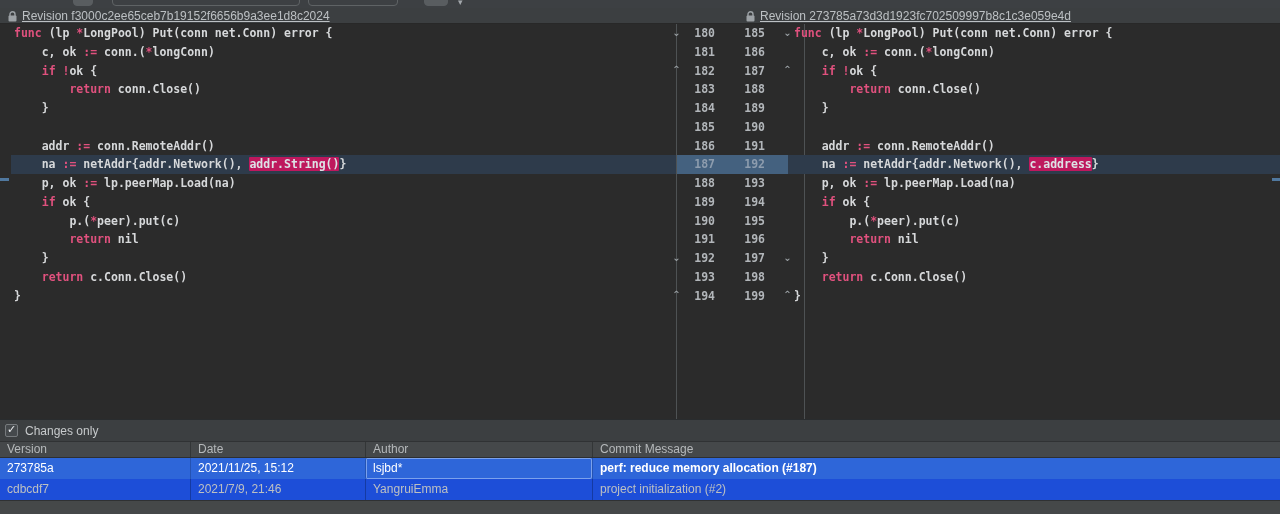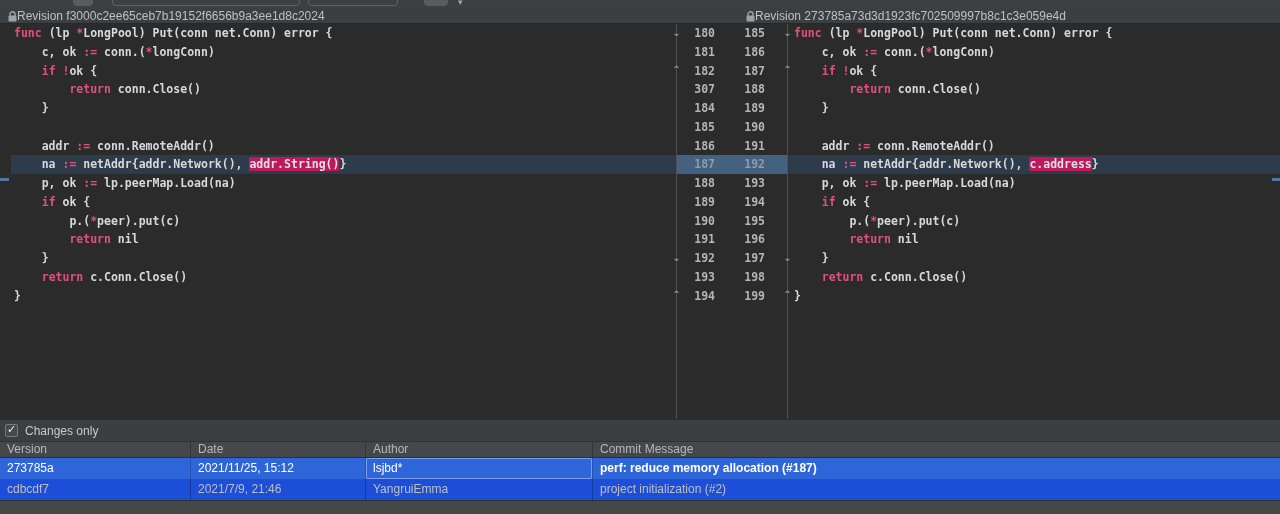--- a/index.html
+++ b/index.html
@@ -10,41 +10,41 @@
   
   .top-strip{position:absolute;left:0;top:0;width:1280px;height:8px;background:#3d4043;overflow:hidden;}
   .frag{position:absolute;top:-8px;height:14px;border:1px solid #5f6365;border-radius:4px;}
   .frag.filled{background:#595d60;border-color:#595d60;}
   .chev-frag{position:absolute;top:-3px;font-size:9px;color:#a3a8ac;line-height:10px;}
   .chev-frag::after{content:"▾";}
 
   
   .rev-headers{position:absolute;left:0;top:8px;width:1280px;height:16px;background:#3c3f41;
                border-bottom:1px solid #282828;}
-  .rev-hdr{position:absolute;top:0;height:16px;display:flex;align-items:center;
-           color:#bcc0c3;font-size:12px;white-space:nowrap;}
+  .rev-hdr{position:absolute;top:0;height:16px;display:flex;align-items:center;gap:5px;
+           color:#bcc0c3;font-size:12px;white-space:nowrap;text-decoration:underline;}
   .rev-hdr.left{left:8px;}
   .rev-hdr.right{left:746px;}
   .lock{width:9px;height:11px;flex:0 0 auto;}
 
   
   .code-area{position:absolute;left:0;top:24px;width:1280px;height:395px;background:#2b2b2b;
              font-family:"DejaVu Sans Mono","Liberation Mono",monospace;font-size:11.5px;font-weight:700;padding-left:12px;}
   .pane{position:absolute;top:0;}
   .pane-left{left:11px;width:665px;}
   .pane-right{left:788px;width:492px;}
   .code-line{height:18.75px;line-height:18.75px;white-space:pre;color:#d6d8da;}
   .pane-left .code-line{padding-left:3px;}
   .pane-right .code-line{padding-left:6px;}
   .code-line.chg{background:#2e3b4b;}
   .code-line .k{color:#e0517e;}
   .code-line .p{color:#d6d8da;}
   .code-line .h{color:#dde2e6;background:#be185d;border-radius:1px;}
 
-  .gutter{position:absolute;left:676px;top:0;width:112px;height:395px;
+  .gutter{position:absolute;left:676px;top:0;width:129px;height:395px;
           border-left:1px solid #4e5254;border-right:1px solid #4e5254;}
   .gut-row{display:flex;height:18.75px;line-height:18.75px;}
   .gut-row.chg{background:#44617f;}
   .gut-row span{display:block;text-align:right;color:#b2b6ba;font-size:11.5px;}
   .gut-row .n1{width:38px;}
   .gut-row .n2{width:50px;}
   .gut-row.chg span{color:#8d9cae;}
 
   .fold-marker{position:absolute;transform:translateX(-50%);color:#9aa0a4;
                font-family:"DejaVu Sans",sans-serif;font-size:10px;line-height:10px;z-index:3;}
@@ -134,21 +134,21 @@
         </div>
         <div class="gut-row">
           <span class="n1">181</span>
           <span class="n2">186</span>
         </div>
         <div class="gut-row">
           <span class="n1">182</span>
           <span class="n2">187</span>
         </div>
         <div class="gut-row">
-          <span class="n1">307</span>
+          <span class="n1">183</span>
           <span class="n2">188</span>
         </div>
         <div class="gut-row">
           <span class="n1">184</span>
           <span class="n2">189</span>
         </div>
         <div class="gut-row">
           <span class="n1">185</span>
           <span class="n2">190</span>
         </div>

